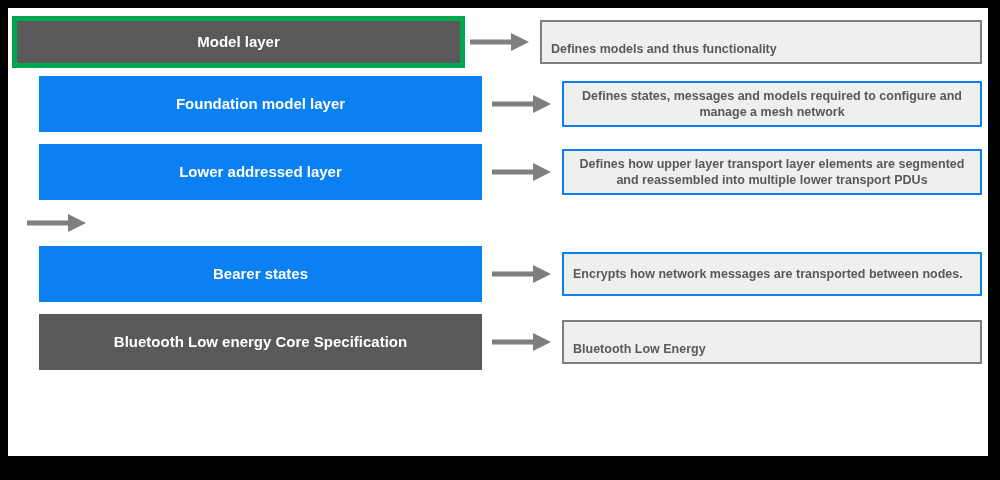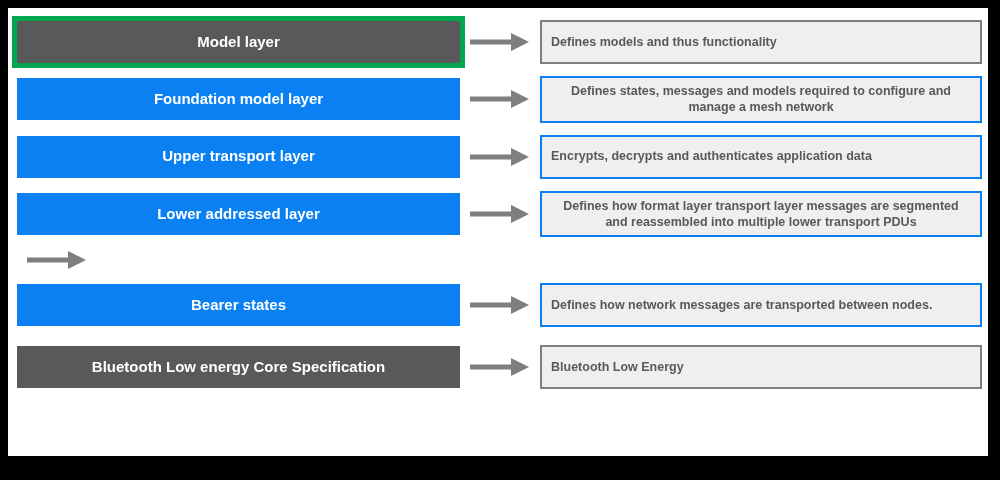--- a/index.html
+++ b/index.html
@@ -35,24 +35,25 @@
   }
   .row {
     display: flex;
     align-items: center;
     margin-bottom: 12px;
   }
   .row:nth-child(7) { margin-top: 18px; }
   .layer-box {
     flex: 0 0 443px;
     width: 443px;
-    height: 42px;
+    height: 56px;
     display: flex;
     align-items: center;
     justify-content: center;
+    margin-left: 22px;
   }
   .layer-box.blue { background: var(--blue); }
   .layer-box.dark { background: var(--dark_gray); }
   .layer-box.highlighted {
     border: 5px solid var(--green);
     flex-basis: 453px;
     width: 453px;
     height: 52px;
     margin: -5px;
   }
@@ -73,21 +74,21 @@
   .arrow-zone svg { display: block; color: var(--arrow); }
   .description-box {
     flex: 1 1 auto;
     min-height: 44px;
     margin-right: 2px;
     background: var(--desc_bg);
     display: flex;
     align-items: center;
     padding: 5px 9px;
   }
-  .description-box.border-gray { border: 2px solid var(--desc_border_gray); }
+  .description-box.border-gray { border: 2px solid var(--desc_border_gray); align-items: flex-end; }
   .description-box.border-blue { border: 2px solid var(--blue); text-align: center; }
   .description-text {
     color: var(--text_dark);
     font-size: 12.5px;
     font-weight: bold;
     line-height: 1.3;
   }
 </style>
 </head>
 <body>
@@ -119,47 +120,33 @@
         <rect x="1" y="8.5" width="44" height="5" fill="currentColor"></rect>
         <polygon points="42,2 60,11 42,20" fill="currentColor"></polygon>
       </svg>
     </div>
     <div class="description-box border-blue">
       <span class="description-text">Defines states, messages and models required to configure and manage a mesh network</span>
     </div>
   </div>
 
 
-  <div class="row">
-    <div class="layer-box blue">
-      <span class="layer-label">Upper transport layer</span>
-    </div>
-    <div class="arrow-zone">
-      <svg width="62" height="22" viewBox="0 0 62 22" aria-hidden="true">
-        <rect x="1" y="8.5" width="44" height="5" fill="currentColor"></rect>
-        <polygon points="42,2 60,11 42,20" fill="currentColor"></polygon>
-      </svg>
-    </div>
-    <div class="description-box border-blue">
-      <span class="description-text">Encrypts, decrypts and authenticates application data</span>
-    </div>
-  </div>
 
   <div class="row">
     <div class="layer-box blue">
       <span class="layer-label">Lower addressed layer</span>
     </div>
     <div class="arrow-zone">
       <svg width="62" height="22" viewBox="0 0 62 22" aria-hidden="true">
         <rect x="1" y="8.5" width="44" height="5" fill="currentColor"></rect>
         <polygon points="42,2 60,11 42,20" fill="currentColor"></polygon>
       </svg>
     </div>
     <div class="description-box border-blue">
-      <span class="description-text">Defines how format layer transport layer messages are segmented and reassembled into multiple lower transport PDUs</span>
+      <span class="description-text">Defines how upper layer transport layer elements are segmented and reassembled into multiple lower transport PDUs</span>
     </div>
   </div>
 
   <div class="row">
     <div class="arrow-zone">
       <svg width="62" height="22" viewBox="0 0 62 22" aria-hidden="true">
         <rect x="1" y="8.5" width="44" height="5" fill="currentColor"></rect>
         <polygon points="42,2 60,11 42,20" fill="currentColor"></polygon>
       </svg>
     </div>
@@ -169,21 +156,21 @@
     <div class="layer-box blue">
       <span class="layer-label">Bearer states</span>
     </div>
     <div class="arrow-zone">
       <svg width="62" height="22" viewBox="0 0 62 22" aria-hidden="true">
         <rect x="1" y="8.5" width="44" height="5" fill="currentColor"></rect>
         <polygon points="42,2 60,11 42,20" fill="currentColor"></polygon>
       </svg>
     </div>
     <div class="description-box border-blue">
-      <span class="description-text">Defines how network messages are transported between nodes.</span>
+      <span class="description-text">Encrypts how network messages are transported between nodes.</span>
     </div>
   </div>
 
   <div class="row">
     <div class="layer-box dark">
       <span class="layer-label">Bluetooth Low energy Core Specification</span>
     </div>
     <div class="arrow-zone">
       <svg width="62" height="22" viewBox="0 0 62 22" aria-hidden="true">
         <rect x="1" y="8.5" width="44" height="5" fill="currentColor"></rect>

